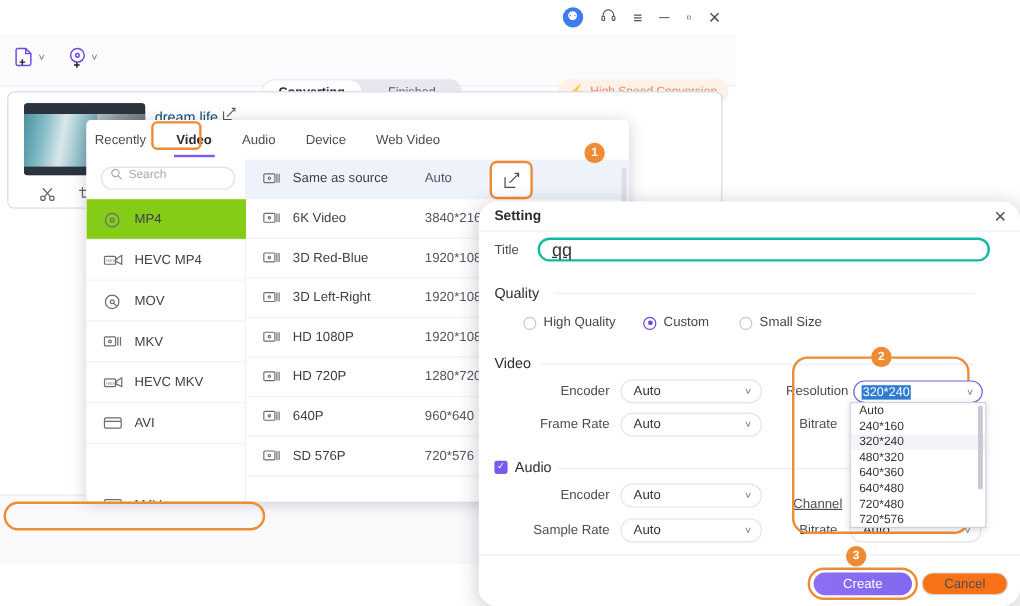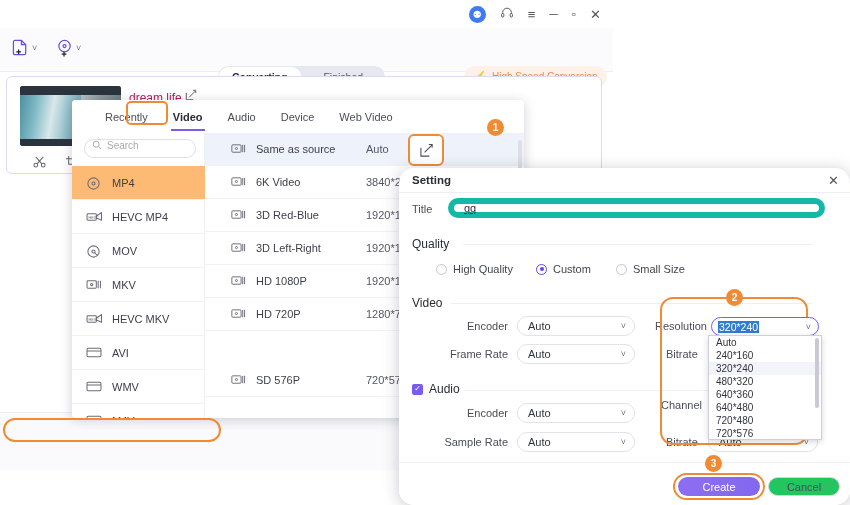--- a/index.html
+++ b/index.html
@@ -78,21 +78,21 @@
   #thumb .band-bot{ position:absolute; left:0; bottom:0; width:100%; height:7px; background:#2b333d;}
   #thumb .water{
     position:absolute; left:0; top:9px; width:62%; height:44px;
     background:linear-gradient(100deg,#4e8fa0 0%,#7fb9c4 25%,#d9e7ea 50%,#9cc6cf 70%,#5e93a4 100%);
   }
   #thumb .sand{
     position:absolute; right:0; top:9px; width:40%; height:44px;
     background:linear-gradient(105deg,#b9c3c6 0%,#8a979b 40%,#5e6b70 100%);
   }
   #file-name{
-    position:absolute; left:122px; top:14px; font-size:12px; color:#be185d;
+    position:absolute; left:122px; top:14px; font-size:12px; color:#0c4a6e;
   }
   #file-edit{ position:absolute; left:178px; top:12px; color:#555; }
   .file-act{ position:absolute; top:78px; color:#666; }
 
   #convert-btn{
     position:absolute; left:513px; top:112px; width:63px; height:21px;
     border:1px solid #c9c6e6; border-radius:11px; background:#fff;
     display:flex; align-items:center; justify-content:center;
     font-size:11px; color:#4b4b5f;
   }
@@ -104,21 +104,21 @@
   }
 
   
   #fmt-popup{
     position:absolute; left:72px; top:100px; width:452px; height:318px;
     background:#ffffff; box-shadow:0 2px 12px rgba(40,40,70,.22);
     border-radius:4px; overflow:hidden;
   }
   #fmt-tabs{
     position:absolute; left:0; top:0; width:452px; height:33px;
-    background:#fff; display:flex; align-items:center; padding-left:29px; gap:17px;
+    background:#fff; display:flex; align-items:center; padding-left:3px; gap:17px;
     font-size:11px; color:#4c4c5a;
   }
   #fmt-tabs .tab{ padding:2px 4px; position:relative; }
   #fmt-tabs .tab.active{ font-weight:bold; color:#2c2c38; }
   #fmt-tabs .tab.active:after{
     content:""; position:absolute; left:2px; right:2px; bottom:-6px;
     height:2px; background:#7a5af0;
   }
   #tab-ring{
     position:absolute; left:126px; top:101px; width:42px; height:24px;
@@ -134,32 +134,31 @@
     border:1px solid #e0e0e8; border-radius:10px; background:#fff;
     display:flex; gap:5px; padding-left:7px;
     font-size:10px; color:#aaa;
   }
   .fmt-item{
     position:absolute; left:0; width:133px; height:34px;
     display:flex; align-items:center; gap:9px; padding-left:14px;
     font-size:11px; color:#3e3e4a;
     border-bottom:1px solid #f2f2f6;
   }
-  .fmt-item.sel{ background:#fdba74; }
+  .fmt-item.sel{ background:#84cc16; }
   .fmt-icon{ width:17px; height:14px; color:#6b6b78; }
 
   #fmt-right{
     position:absolute; left:133px; top:33px; right:0; bottom:0;
     background:#fff;
   }
   .res-row{
     position:absolute; left:0; width:319px; height:33px;
     display:flex; align-items:center; font-size:11px; color:#3e3e4a;
     border-bottom:1px solid #f2f2f6;
-    padding-left:12px;
   }
   .res-row.sel{ background:#eef2fa; }
   .res-ico{ width:16px; height:12px; margin-left:14px; color:#6b6b78; }
   .res-name{ margin-left:9px; width:110px; }
   .res-dim{ color:#565663; }
   #edit-btn-box{
     position:absolute; left:408px; top:134px; width:36px; height:32px;
     border:2px solid #ef8b35; border-radius:6px;
     background:#fff; display:flex; align-items:center; justify-content:center;
     color:#4a4a58;
@@ -186,23 +185,23 @@
     border-bottom:1px solid #efeff3;
     display:flex; align-items:center; padding-left:13px;
     font-size:11.5px; font-weight:bold; color:#2c2c38;
   }
   #setting-close{ position:absolute; right:11px; top:5px; color:#555; font-size:13px; }
 
   .title-row{ position:absolute; left:13px; top:35px; }
   .s-label{ font-size:11px; color:#4c4c58; }
   #title-input{
     position:absolute; left:36px; top:-5px; width:377px; height:20px;
-    border:6px solid #14b8a6; border-radius:10px; background:#fff;
+    border:2px solid #14b8a6; border-radius:10px; background:#fff;
     display:flex; align-items:center; padding-left:10px;
-    font-size:11px; color:#33333f;text-decoration:underline;
+    font-size:15px; color:#33333f;text-decoration:underline;
   }
 
   .sec-head{
     position:absolute; font-size:12px; color:#2c2c38;text-align:center;
   }
   .sec-line{
     position:absolute; height:1px; background:#eeeef3;
   }
 
   .radio{
@@ -279,21 +278,21 @@
   }
   #create-btn{
     position:absolute; left:678px; top:477px; width:82px; height:19px;
     border-radius:10px;
     background:linear-gradient(90deg,#8d6ef2,#8168ee);
     color:#fff; font-size:11px;
     display:flex; align-items:center; justify-content:center;
   }
   #cancel-btn{
     position:absolute; left:768px; top:477px; width:72px; height:19px;
-    border:1px solid #d5d5e0; border-radius:10px; background:#22c55e;
+    border:1px solid #d5d5e0; border-radius:10px; background:#f97316;
     color:#4c4c58; font-size:11px;
     display:flex; align-items:center; justify-content:center;
   }
 
   
   #ring-output{
     position:absolute; left:3px; top:418px; width:218px; height:24px;
     border:2px solid #ef8b35; border-radius:12px;
   }
 </style>
@@ -472,29 +471,20 @@
     <div class="fmt-item" style="top:203px">
       <span class="fmt-icon">
         <svg width="16" height="13" viewBox="0 0 17 14" fill="none" stroke="#6b6b78" stroke-width="1.1">
           <rect x="1" y="2.5" width="15" height="9" rx="1.2"></rect>
             <path d="M1 5.5h15"></path>
           </svg>
       </span>
       <span>AVI</span>
     </div>
 
-    <div class="fmt-item" style="top:237px">
-      <span class="fmt-icon">
-        <svg width="16" height="13" viewBox="0 0 17 14" fill="none" stroke="#6b6b78" stroke-width="1.1">
-          <rect x="1" y="2.5" width="15" height="9" rx="1.2"></rect>
-            <path d="M1 5.5h15"></path>
-          </svg>
-      </span>
-      <span>WMV</span>
-    </div>
 
     <div class="fmt-item" style="top:271px">
       <span class="fmt-icon">
         <svg width="16" height="13" viewBox="0 0 17 14" fill="none" stroke="#6b6b78" stroke-width="1.1">
           <rect x="1" y="2.5" width="15" height="9" rx="1.2"></rect>
             <path d="M1 5.5h15"></path>
           </svg>
       </span>
       <span>M4V</span>
     </div>
@@ -559,20 +549,31 @@
     <div class="res-row" style="top:165px">
       <span class="res-ico">
         <svg width="15" height="12" viewBox="0 0 16 13" fill="none" stroke="#6b6b78" stroke-width="1.05">
           <rect x="0.8" y="2" width="10" height="8" rx="1"></rect>
             <circle cx="5.8" cy="6" r="1.1"></circle>
           <path d="M12.6 2v8M14.6 2v8"></path>
           </svg>
       </span>
       <span class="res-name">HD 720P</span>
       <span class="res-dim">1280*720</span>
+    </div>
+    <div class="res-row" style="top:198px">
+      <span class="res-ico">
+        <svg width="15" height="12" viewBox="0 0 16 13" fill="none" stroke="#6b6b78" stroke-width="1.05">
+          <rect x="0.8" y="2" width="10" height="8" rx="1"></rect>
+            <circle cx="5.8" cy="6" r="1.1"></circle>
+          <path d="M12.6 2v8M14.6 2v8"></path>
+          </svg>
+      </span>
+      <span class="res-name">640P</span>
+      <span class="res-dim">960*640</span>
     </div>
     <div class="res-row" style="top:231px">
       <span class="res-ico">
         <svg width="15" height="12" viewBox="0 0 16 13" fill="none" stroke="#6b6b78" stroke-width="1.05">
           <rect x="0.8" y="2" width="10" height="8" rx="1"></rect>
             <circle cx="5.8" cy="6" r="1.1"></circle>
           <path d="M12.6 2v8M14.6 2v8"></path>
           </svg>
       </span>
       <span class="res-name">SD 576P</span>
@@ -658,21 +659,21 @@
   </div>
 
   <div class="field" style="left:13px; top:264px;">
     <span class="flabel" style="width:96px;">Sample Rate</span>
     <div class="fsel" style="width:118px; margin-left:9px;">
       <span>Auto</span>
       <span class="fc">˅</span>
     </div>
   </div>
 
-  <span class="flabel s-label" style="position:absolute; left:262px; top:231px;">Channel</span>
+  <span class="flabel s-label" style="position:absolute; left:262px; top:246px;text-decoration:underline;">Channel</span>
   <span class="flabel s-label" style="position:absolute; left:267px; top:268px;">Bitrate</span>
   <div class="fsel" style="position:absolute; left:309px; top:264px; width:110px;">
     <span>Auto</span>
     <span class="fc">˅</span>
   </div>
 
   <div id="btn-row"></div>
 </div>
 
 <div id="ring2"></div>

